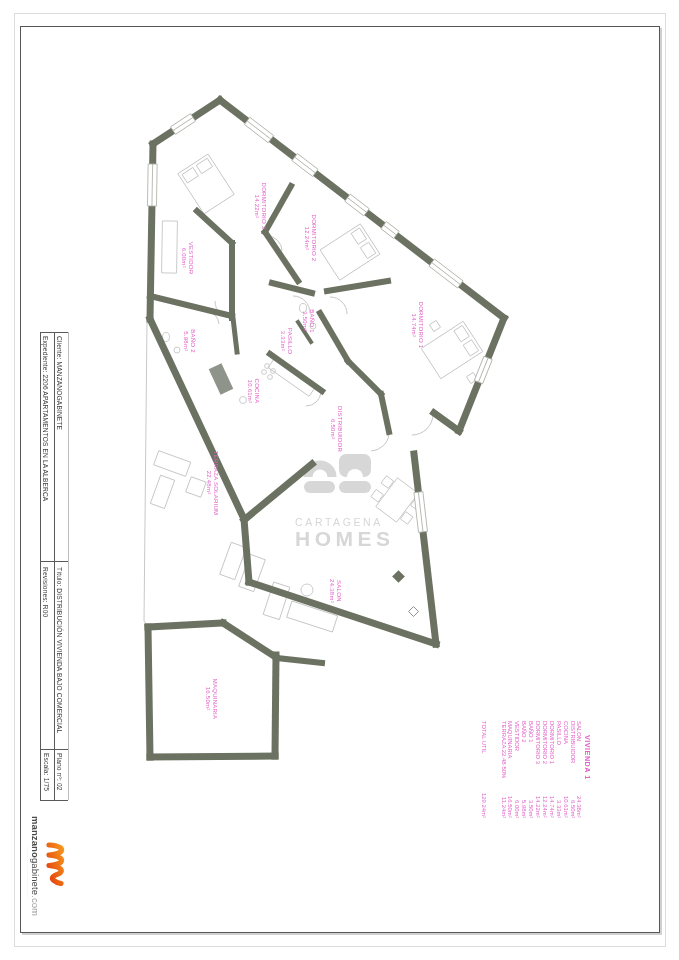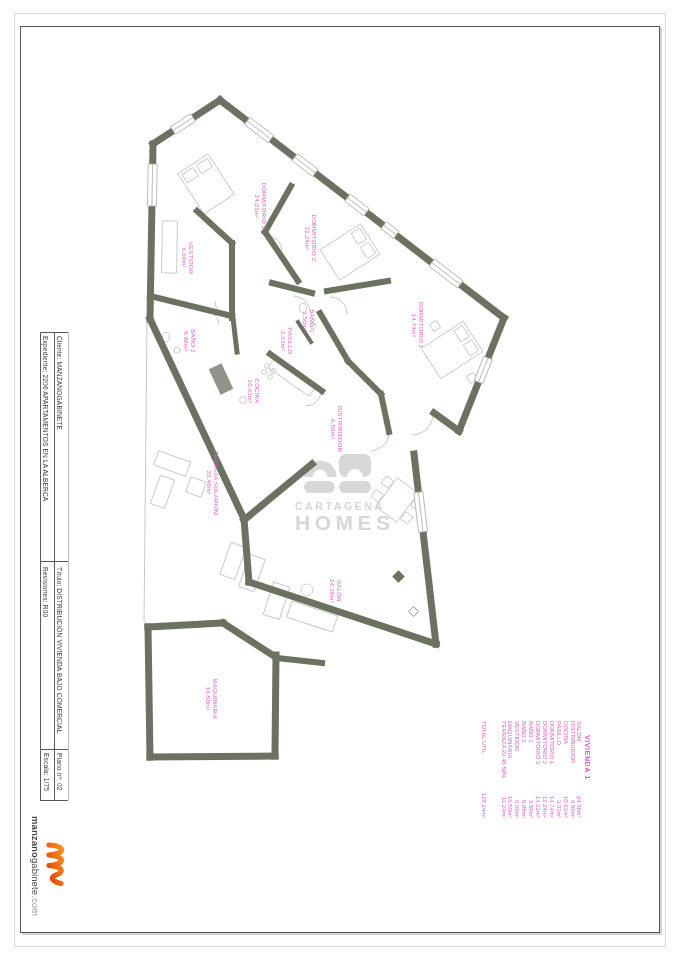--- a/index.html
+++ b/index.html
@@ -21,21 +21,21 @@
         line-height:6.9px;white-space:nowrap;}
   .legend-row span{position:absolute;left:0;writing-mode:vertical-rl;}
   .lg-label{top:0;}
   .lg-value{bottom:0;}
   
   .room-label{position:absolute;transform:translate(-50%,-50%);writing-mode:vertical-rl;
         font-size:6px;line-height:6.9px;letter-spacing:.25px;text-align:center;white-space:nowrap;}
   .room-label span{display:block;}
   
   .watermark{position:absolute;left:295px;top:447px;width:88px;text-align:center;z-index:1;}
-  .wm-line1{font-size:10.5px;font-weight:bold;letter-spacing:2.6px;color:#d7d7d7;margin-top:3px;}
+  .wm-line1{font-size:10.5px;font-weight:normal;letter-spacing:2.6px;color:#d7d7d7;margin-top:19px;}
   .wm-line2{font-size:21px;font-weight:bold;letter-spacing:4.5px;color:#d7d7d7;margin-top:-1px;}
   
   .logo-word{font-size:9.5px;color:#4a4a4a;letter-spacing:.1px;}
   .logo-word .b{font-weight:bold;}
   .logo-word .tld{color:#9a9a9a;}
   .logo-tagline{font-size:3.2px;color:#8d8d8d;letter-spacing:.9px;}
   svg.plan{position:absolute;left:0;top:0;z-index:2;}
   .labels-layer{position:absolute;left:0;top:0;width:679px;height:960px;z-index:3;}
 </style>
 </head>

